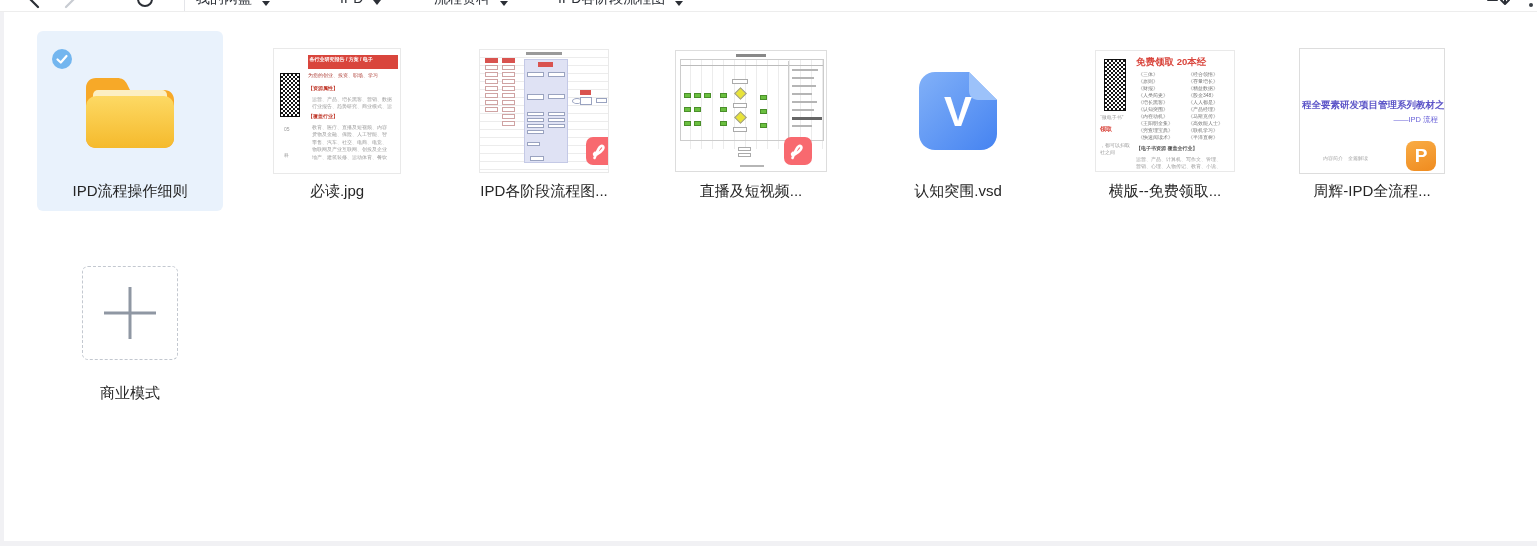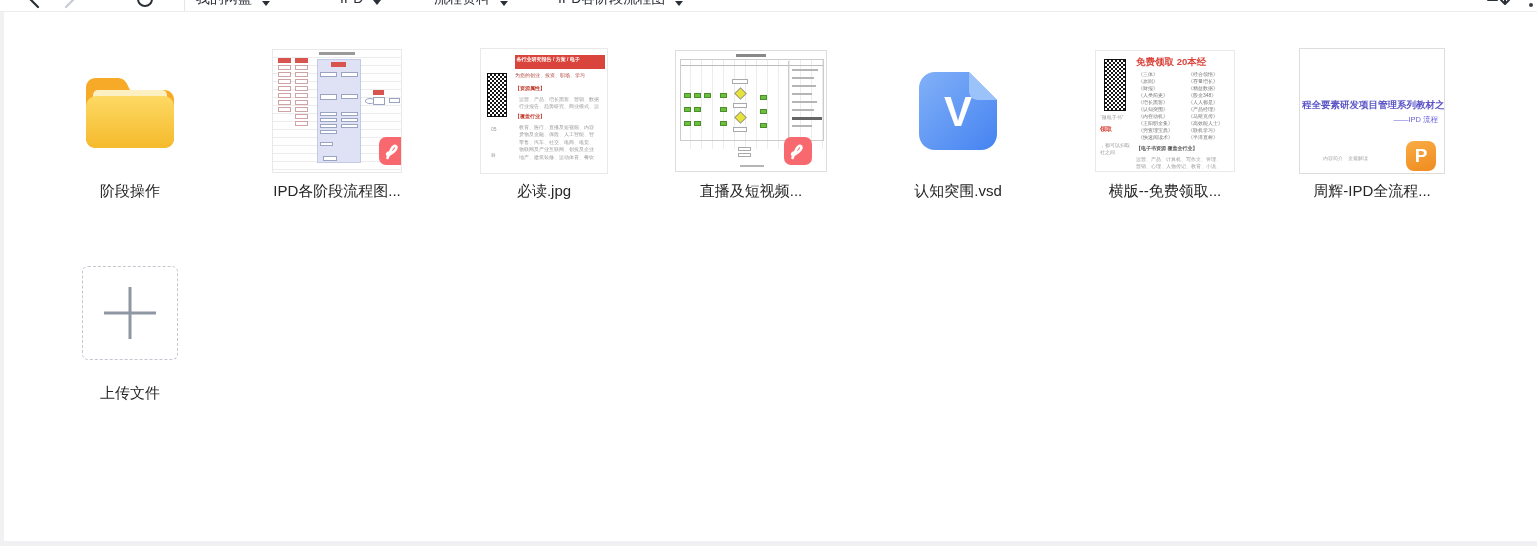--- a/index.html
+++ b/index.html
@@ -150,33 +150,81 @@
   </svg>
   <div class="tb-dot"></div>
 </div>
 
 <div class="edge-left"></div>
 <div class="edge-bottom"></div>
 
 <div class="content">
 <div class="grid">
 
-
-  <div class="tile">
+  <div class="tile selected">
+    <span class="check">
+      <svg width="20" height="20" viewBox="0 0 20 20">
+        <circle cx="10" cy="10" r="10" fill="#73B6EF"></circle>
+        <polyline points="5.5,10.5 8.8,13.5 14.5,7" fill="none" stroke="#fff" stroke-width="2.2" stroke-linecap="round" stroke-linejoin="round"></polyline>
+      </svg>
+    </span>
     <div class="icon-area">
       <svg width="88" height="74" viewBox="0 0 88 74">
         <path d="M10,4 h21 c5,0 8,2 10,6 l3,6 h34 c6,0 10,4 10,10 v38 c0,6 -4,10 -10,10 H10 C4,74 0,70 0,64 V14 C0,8 4,4 10,4 Z" fill="#F7A928"></path>
         <rect x="7" y="16" width="74" height="50" rx="5" fill="#FCEFC2"></rect>
         <rect x="0" y="22" width="88" height="52" rx="10" fill="url(#gfold)"></rect>
       </svg>
     </div>
-    <div class="label">阶段操作</div>
-  </div>
-
-
+    <div class="label">IPD流程操作细则</div>
+  </div>
+
+
+
+
+  <div class="tile">
+    <div class="icon-area">
+      <div class="thumb" style="width:128px;height:126px">
+        <div class="qr" style="left:6px;top:24px;width:20px;height:44px"></div>
+        <div class="pos" style="left:10px;top:76px;width:40px">
+              <div class="t5 gray-line">05</div>
+            </div>
+        <div class="pos" style="left:10px;top:102px;width:40px">
+              <div class="t5 gray-line">科</div>
+            </div>
+        <div class="bidu-banner" style="left:34px;top:6px;width:90px;height:14px">
+          <div class="t5" style="width:180px;padding:2px 3px;font-weight:bold">各行业研究报告 / 方案 / 电子</div>
+        </div>
+        <div class="pos" style="left:34px;top:23px;width:94px">
+              <div class="t5" style="color:#b0443c">为您的创业、投资、职场、学习</div>
+            </div>
+        <div class="pos" style="left:34px;top:36px;width:94px">
+              <div class="t5 red-head">【资源属性】</div>
+            </div>
+        <div class="pos" style="left:38px;top:46px;width:90px">
+              <div class="t5">
+                <div class="gray-line">运营、产品、增长黑客、营销、数据</div>
+                <div class="gray-line">行业报告、趋势研究、商业模式、运</div>
+              </div>
+            </div>
+        <div class="pos" style="left:34px;top:64px;width:94px">
+              <div class="t5 red-head">【覆盖行业】</div>
+            </div>
+        <div class="pos" style="left:38px;top:74px;width:90px">
+              <div class="t5">
+                <div class="gray-line">教育、医疗、直播及短视频、内容</div>
+                <div class="gray-line">货物及金融、保险、人工智能、智</div>
+                <div class="gray-line">零售、汽车、社交、电商、电竞、</div>
+                <div class="gray-line">物联网及产业互联网、创投及企业</div>
+                <div class="gray-line">地产、建筑装修、运动体育、餐饮</div>
+              </div>
+            </div>
+      </div>
+    </div>
+    <div class="label">必读.jpg</div>
+  </div>
 
   <div class="tile">
     <div class="icon-area">
       <div class="thumb thumb-flow">
         <div class="pos" style="left:46px;top:2px;width:36px;height:3px;background:#9a9a9a"></div>
         <div class="fred" style="left:5px;top:8px;width:13px;height:5px"></div>
         <div class="fbox" style="left:5px;top:15px;width:13px;height:5px"></div>
         <div class="fbox" style="left:5px;top:22px;width:13px;height:5px"></div>
         <div class="fbox" style="left:5px;top:29px;width:13px;height:5px"></div>
         <div class="fbox" style="left:5px;top:36px;width:13px;height:5px"></div>
@@ -218,62 +266,20 @@
             <path d="M8.5,21 C11,14 14,8 16.5,9 C19,10 16.5,14.5 10.5,17.5 C8,18.8 7.2,17.5 9,15.8" fill="none" stroke="#fff" stroke-width="2.6" stroke-linecap="round"></path>
           </svg>
         </div>
       </div>
     </div>
     <div class="label">IPD各阶段流程图...</div>
   </div>
 
   <div class="tile">
     <div class="icon-area">
-      <div class="thumb" style="width:128px;height:126px">
-        <div class="qr" style="left:6px;top:24px;width:20px;height:44px"></div>
-        <div class="pos" style="left:10px;top:76px;width:40px">
-              <div class="t5 gray-line">05</div>
-            </div>
-        <div class="pos" style="left:10px;top:102px;width:40px">
-              <div class="t5 gray-line">科</div>
-            </div>
-        <div class="bidu-banner" style="left:34px;top:6px;width:90px;height:14px">
-          <div class="t5" style="width:180px;padding:2px 3px;font-weight:bold">各行业研究报告 / 方案 / 电子</div>
-        </div>
-        <div class="pos" style="left:34px;top:23px;width:94px">
-              <div class="t5" style="color:#b0443c">为您的创业、投资、职场、学习</div>
-            </div>
-        <div class="pos" style="left:34px;top:36px;width:94px">
-              <div class="t5 red-head">【资源属性】</div>
-            </div>
-        <div class="pos" style="left:38px;top:46px;width:90px">
-              <div class="t5">
-                <div class="gray-line">运营、产品、增长黑客、营销、数据</div>
-                <div class="gray-line">行业报告、趋势研究、商业模式、运</div>
-              </div>
-            </div>
-        <div class="pos" style="left:34px;top:64px;width:94px">
-              <div class="t5 red-head">【覆盖行业】</div>
-            </div>
-        <div class="pos" style="left:38px;top:74px;width:90px">
-              <div class="t5">
-                <div class="gray-line">教育、医疗、直播及短视频、内容</div>
-                <div class="gray-line">货物及金融、保险、人工智能、智</div>
-                <div class="gray-line">零售、汽车、社交、电商、电竞、</div>
-                <div class="gray-line">物联网及产业互联网、创投及企业</div>
-                <div class="gray-line">地产、建筑装修、运动体育、餐饮</div>
-              </div>
-            </div>
-      </div>
-    </div>
-    <div class="label">必读.jpg</div>
-  </div>
-
-  <div class="tile">
-    <div class="icon-area">
       <div class="thumb thumb-prod">
         <div class="pos" style="left:60px;top:3px;width:30px;height:3px;background:#888"></div>
         <div class="pos" style="left:4px;top:8px;width:144px;height:7px;border-top:1px solid #bbb;border-bottom:1px solid #bbb"></div>
         <div class="pos" style="left:4px;top:8px;width:144px;height:82px;border:1px solid #ccc"></div>
         <div class="pgreen" style="left:8px;top:42px"></div>
             <div class="pgreen" style="left:18px;top:42px"></div>
             <div class="pgreen" style="left:28px;top:42px"></div>
         <div class="pgreen" style="left:8px;top:56px"></div>
             <div class="pgreen" style="left:18px;top:56px"></div>
         <div class="pgreen" style="left:8px;top:70px"></div>
@@ -400,17 +406,17 @@
 
   <div class="tile">
     <div class="icon-area">
       <div class="upload-box">
         <svg width="58" height="58" viewBox="0 0 58 58">
           <line x1="29" y1="3" x2="29" y2="55" stroke="#8F97A3" stroke-width="3"></line>
           <line x1="3" y1="29" x2="55" y2="29" stroke="#8F97A3" stroke-width="3"></line>
         </svg>
       </div>
     </div>
-    <div class="label">上传文件</div>
+    <div class="label">商业模式</div>
   </div>
 
 </div>
 </div>
 
 </body></html>

